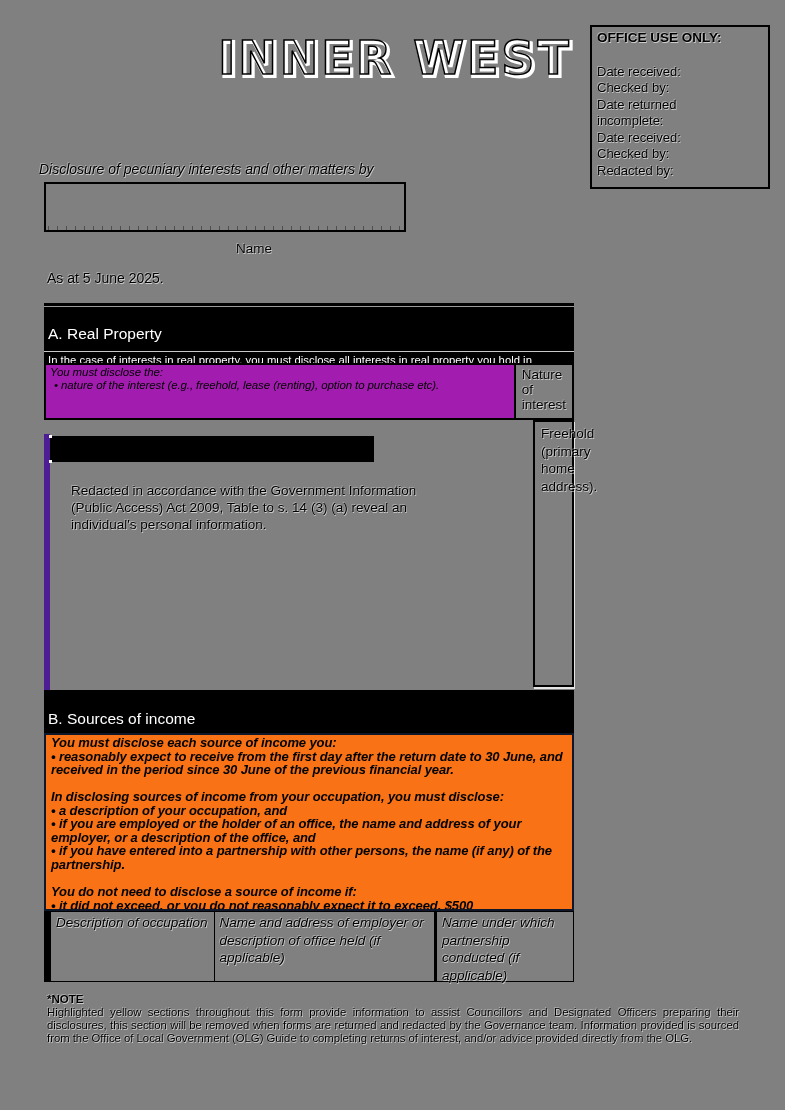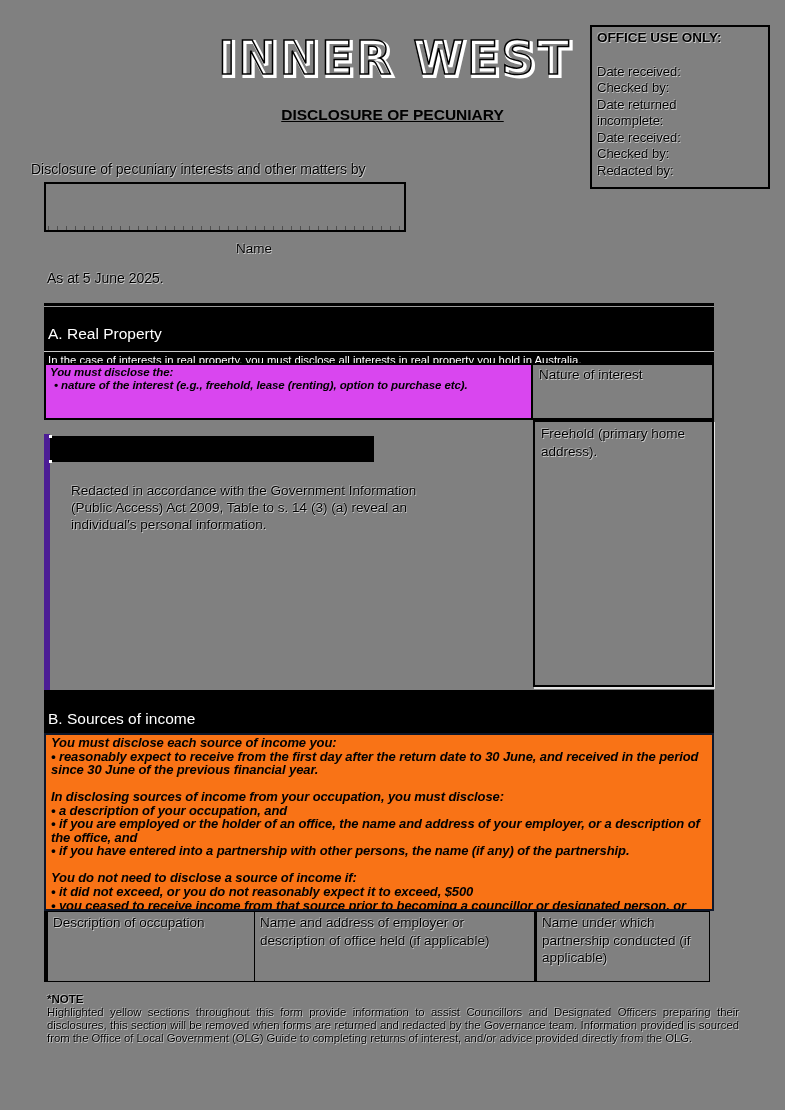--- a/index.html
+++ b/index.html
@@ -19,53 +19,53 @@
   .office-title { font-weight:bold; font-size:13.5px; margin-bottom:17px; }
 
   
   .logo-wrap { position:absolute; top:28px; left:0; width:785px; text-align:center; }
 
   
   .form-title { position:absolute; top:105px; left:0; width:785px; text-align:center;
     font-weight:bold; font-size:15.5px; line-height:19px; }
   .form-title div { text-decoration:underline; }
 
-  .byline { position:absolute; left:31px; top:161px; font-size:14px; }
+  .byline { position:absolute; left:39px; top:161px; font-size:14px;font-style:italic; }
 
   .name-box {
     position:absolute; left:44px; top:182px; width:362px; height:50px;
     border:2px solid #000; box-sizing:border-box;
   }
   .name-value {
     font-size:36px; line-height:42px; padding-left:4px; letter-spacing:.5px;
     text-shadow: 1px 0 0 #efefef, -1px 0 0 #efefef, 0 1px 0 #efefef, 0 -1px 0 #efefef;
   }
   .name-ticks {
     position:absolute; left:2px; right:2px; bottom:0; height:4px;
     background: repeating-linear-gradient(90deg, #3f3f3f 0 1px, transparent 1px 9px);
     opacity:.75;
   }
   .name-label { position:absolute; left:44px; top:241px; width:420px; text-align:center; font-size:13.5px; }
   .as-at { position:absolute; left:47px; top:270px; font-size:14px; }
 
   
-  .doc { position:absolute; left:44px; top:303px; width:670px; }
+  .doc { position:absolute; left:44px; top:303px; width:530px; }
 
   .sec-header-a {
     height:60px; box-sizing:border-box; padding-top:21px;
     background: linear-gradient(to bottom, #000 0, #000 3px, #9a9a9a 3px, #9a9a9a 4px, #000 4px);
   }
   .sec-title { color:#fff; font-size:15.5px; line-height:20px; padding:0 4px; }
   .sec-sub { color:#fff; font-size:11.3px; line-height:14px; padding:1px 4px 0; border-top:1px solid #c9c9c9; margin-top:7px; }
 
   .row-a2 { display:flex; height:57px; }
   .cell-guidance-a {
-    width:489px; box-sizing:border-box; background:#d946ef;
+    width:489px; box-sizing:border-box; background:#a21caf;
     border:2px solid #000; padding:1px 4px;
-    font-style:italic; font-weight:bold; font-size:11.5px; line-height:12.9px; letter-spacing:-0.1px;
+    font-style:italic; font-weight:normal; font-size:11.5px; line-height:12.9px; letter-spacing:-0.1px;
     overflow:hidden;
   }
   .g-bullet { padding-left:13px; text-indent:-9px; }
   .g-bullet::before { content:"•  "; }
   .cell-nature-header {
     flex:1; box-sizing:border-box; background:#808080;
     border-top:2px solid #000; border-right:2px solid #000; border-bottom:2px solid #000;
     padding:2px 6px; font-size:13.5px;
   }
 
@@ -86,21 +86,21 @@
 
   .sec-header-b { height:43px; box-sizing:border-box; padding-top:19px; background:#000; }
 
   .cell-guidance-b {
     height:178px; box-sizing:border-box; background:#f97316;
     border:2px solid #0f172a; padding:1px 5px;
     font-style:italic; font-weight:bold; font-size:13px; line-height:13.55px; letter-spacing:-0.1px;
     white-space:pre-wrap; overflow:hidden;
   }
 
-  .header-row-b { display:flex; height:71px; border-left:4px solid #000000; box-sizing:border-box; }
+  .header-row-b { display:flex; height:71px; border-left:7px solid #000000; box-sizing:border-box;font-style:italic; }
   .bcol {
     box-sizing:border-box; border-top:1px solid #000; border-bottom:1px solid #000; border-right:1px solid #000;
     padding:2px 5px; font-size:13.5px; line-height:17.5px; background:#808080;
   }
   .bcol1 { width:207px; }
   .bcol2 { width:280px; }
   .bcol3 { width:175px; border-left:2px solid #000; }
 
   
   .note { position:absolute; left:47px; top:993px; width:692px; font-size:11.3px; line-height:13px; }
@@ -122,21 +122,20 @@
 </div>
 
 <div class="logo-wrap">
   <svg width="420" height="64" viewBox="0 0 420 64">
     <text x="212" y="46" text-anchor="middle" font-family="DejaVu Sans, sans-serif" font-weight="bold" font-size="46" letter-spacing="3" fill="none" stroke="#ffffff" stroke-width="4" transform="translate(2,2)">INNER WEST</text>
     <text x="212" y="46" text-anchor="middle" font-family="DejaVu Sans, sans-serif" font-weight="bold" font-size="46" letter-spacing="3" fill="none" stroke="#000000" stroke-width="1.5">INNER WEST</text>
   </svg>
 </div>
 
 <div class="form-title">
-  <div>DISCLOSURE OF PECUNIARY</div>
 </div>
 
 <div class="byline halo">Disclosure of pecuniary interests and other matters by</div>
 
 <div class="name-box">
   <div class="name-ticks"></div>
 </div>
 <div class="name-label halo">Name</div>
 <div class="as-at halo">As at 5 June 2025.</div>
 

